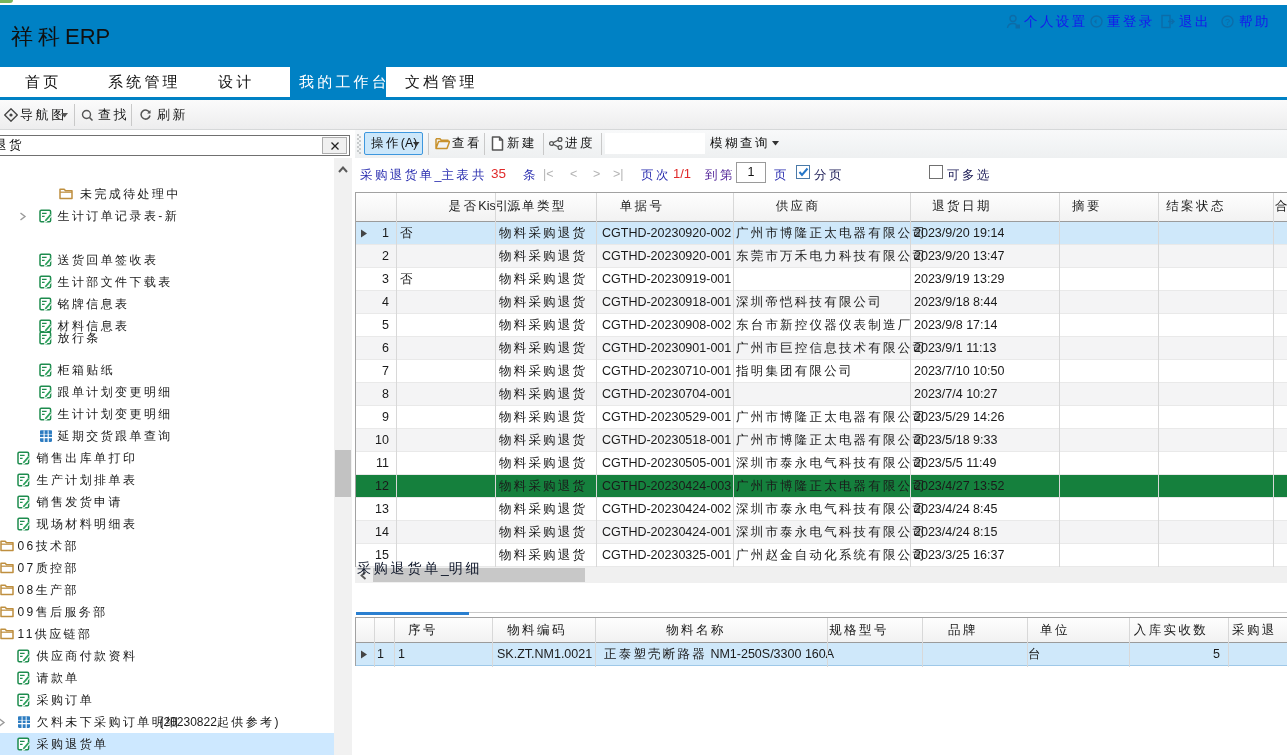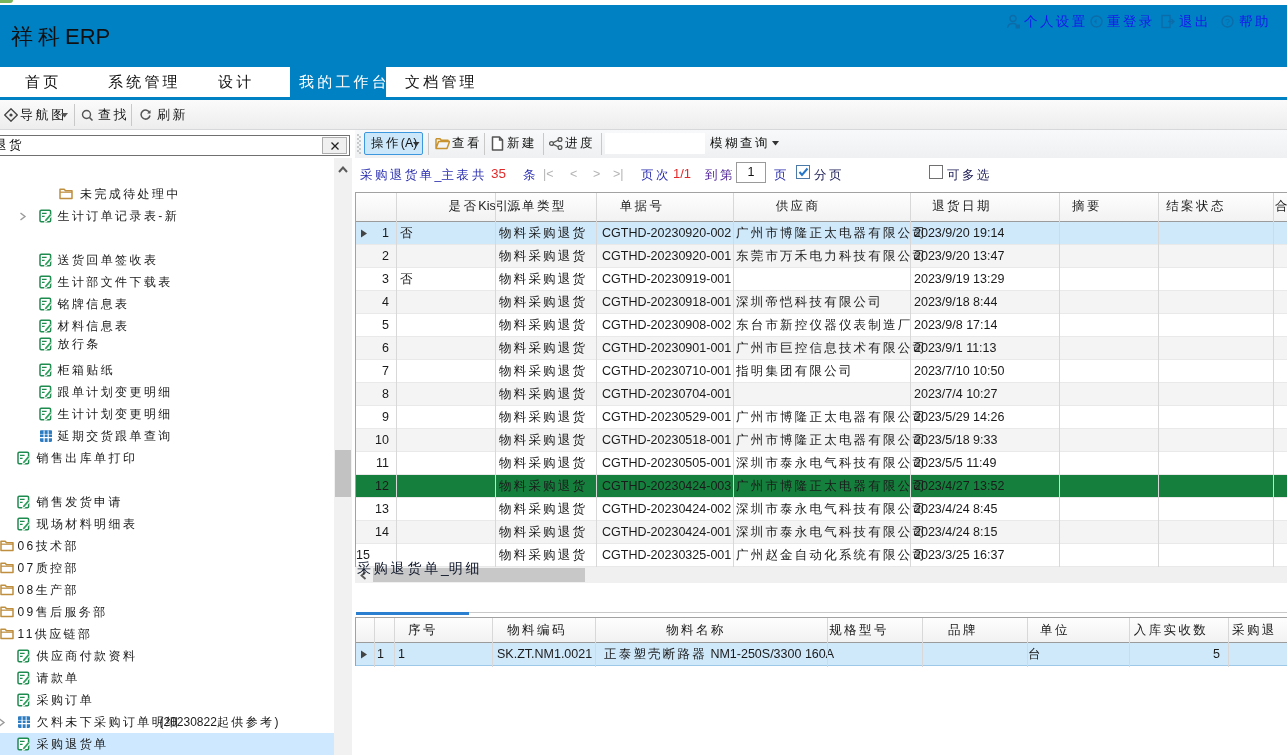--- a/index.html
+++ b/index.html
@@ -136,21 +136,21 @@
     </div>
 <div class="tree-item" style="left:0;top:157px;width:334px;">
       <svg class="a" style="left:38.5px;top:4px" width="14" height="14" viewBox="0 0 14 14">
         <rect x="1" y="1.2" width="10.6" height="11.6" rx="1.2" fill="#fff" stroke="#1e8c4e" stroke-width="1.5"></rect>
         <path d="M3 4.4 h4.6 M3 7.4 h2.6" stroke="#1e8c4e" stroke-width="1.4"></path>
         <path d="M5.6 11.6 L11.2 5.2 l2 1.7 L7.5 13.2 l-2.6 .7 z" fill="#fff"></path>
         <path d="M6.3 11.9 L11.6 5.9" stroke="#2aa05a" stroke-width="1.6"></path>
       </svg>
       <span class="a ci" style="left:57.5px">材料信息表</span>
     </div>
-<div class="tree-item" style="left:0;top:175px;width:309px;">
+<div class="tree-item" style="left:0;top:169px;width:309px;">
       <svg class="a" style="left:38.5px;top:4px" width="14" height="14" viewBox="0 0 14 14">
         <rect x="1" y="1.2" width="10.6" height="11.6" rx="1.2" fill="#fff" stroke="#1e8c4e" stroke-width="1.5"></rect>
         <path d="M3 4.4 h4.6 M3 7.4 h2.6" stroke="#1e8c4e" stroke-width="1.4"></path>
         <path d="M5.6 11.6 L11.2 5.2 l2 1.7 L7.5 13.2 l-2.6 .7 z" fill="#fff"></path>
         <path d="M6.3 11.9 L11.6 5.9" stroke="#2aa05a" stroke-width="1.6"></path>
       </svg>
       <span class="a ci" style="left:57.5px">放行条</span>
     </div>
 <div class="tree-item" style="left:0;top:201px;width:334px;">
       <svg class="a" style="left:38.5px;top:4px" width="14" height="14" viewBox="0 0 14 14">
@@ -189,20 +189,29 @@
       <span class="a ci" style="left:57.5px">延期交货跟单查询</span>
     </div>
 <div class="tree-item" style="left:0;top:289px;width:334px;">
       <svg class="a" style="left:16.5px;top:4px" width="14" height="14" viewBox="0 0 14 14">
         <rect x="1" y="1.2" width="10.6" height="11.6" rx="1.2" fill="#fff" stroke="#1e8c4e" stroke-width="1.5"></rect>
         <path d="M3 4.4 h4.6 M3 7.4 h2.6" stroke="#1e8c4e" stroke-width="1.4"></path>
         <path d="M5.6 11.6 L11.2 5.2 l2 1.7 L7.5 13.2 l-2.6 .7 z" fill="#fff"></path>
         <path d="M6.3 11.9 L11.6 5.9" stroke="#2aa05a" stroke-width="1.6"></path>
       </svg>
       <span class="a ci" style="left:36.5px">销售出库单打印</span>
+    </div>
+<div class="tree-item" style="left:0;top:311px;width:334px;">
+      <svg class="a" style="left:16.5px;top:4px" width="14" height="14" viewBox="0 0 14 14">
+        <rect x="1" y="1.2" width="10.6" height="11.6" rx="1.2" fill="#fff" stroke="#1e8c4e" stroke-width="1.5"></rect>
+        <path d="M3 4.4 h4.6 M3 7.4 h2.6" stroke="#1e8c4e" stroke-width="1.4"></path>
+        <path d="M5.6 11.6 L11.2 5.2 l2 1.7 L7.5 13.2 l-2.6 .7 z" fill="#fff"></path>
+        <path d="M6.3 11.9 L11.6 5.9" stroke="#2aa05a" stroke-width="1.6"></path>
+      </svg>
+      <span class="a ci" style="left:36.5px">生产计划排单表</span>
     </div>
 <div class="tree-item" style="left:0;top:333px;width:334px;">
       <svg class="a" style="left:16.5px;top:4px" width="14" height="14" viewBox="0 0 14 14">
         <rect x="1" y="1.2" width="10.6" height="11.6" rx="1.2" fill="#fff" stroke="#1e8c4e" stroke-width="1.5"></rect>
         <path d="M3 4.4 h4.6 M3 7.4 h2.6" stroke="#1e8c4e" stroke-width="1.4"></path>
         <path d="M5.6 11.6 L11.2 5.2 l2 1.7 L7.5 13.2 l-2.6 .7 z" fill="#fff"></path>
         <path d="M6.3 11.9 L11.6 5.9" stroke="#2aa05a" stroke-width="1.6"></path>
       </svg>
       <span class="a ci" style="left:36.5px">销售发货申请</span>
     </div>
@@ -485,21 +494,21 @@
 <span class="cell" style="left:558px;top:0">2023/4/24 8:45</span>
 </div>
 <div class="a" style="left:0;top:328px;width:932px;height:23px;border-bottom:1px solid #e9e9e9;background:#f4f4f5">
 <span class="cell" style="left:0;top:0;width:33px;text-align:right">14</span>
 <span class="cell ck" style="left:143px;top:0">物料采购退货</span>
 <span class="cell" style="left:246px;top:0">CGTHD-20230424-001</span>
 <span class="cell ck" style="left:380px;top:0">深圳市泰永电气科技有限公司</span>
 <span class="cell" style="left:558px;top:0">2023/4/24 8:15</span>
 </div>
 <div class="a" style="left:0;top:351px;width:932px;height:23px;border-bottom:1px solid #e9e9e9">
-<span class="cell" style="left:0;top:0;width:33px;text-align:left">15</span>
+<span class="cell" style="left:0;top:0;width:33px;text-align:right">15</span>
 <span class="cell ck" style="left:143px;top:0">物料采购退货</span>
 <span class="cell" style="left:246px;top:0">CGTHD-20230325-001</span>
 <span class="cell ck" style="left:380px;top:0">广州赵金自动化系统有限公司</span>
 <span class="cell" style="left:558px;top:0">2023/3/25 16:37</span>
 </div>
 <div class="a" style="left:0;top:28px;width:932px;height:1px;background:#9b9b9b"></div>
 <div class="vln" style="left:39.5px;top:0;height:374px"></div>
 <div class="vln" style="left:139px;top:0;height:374px"></div>
 <div class="vln" style="left:240px;top:0;height:374px"></div>
 <div class="vln" style="left:377px;top:0;height:374px"></div>

